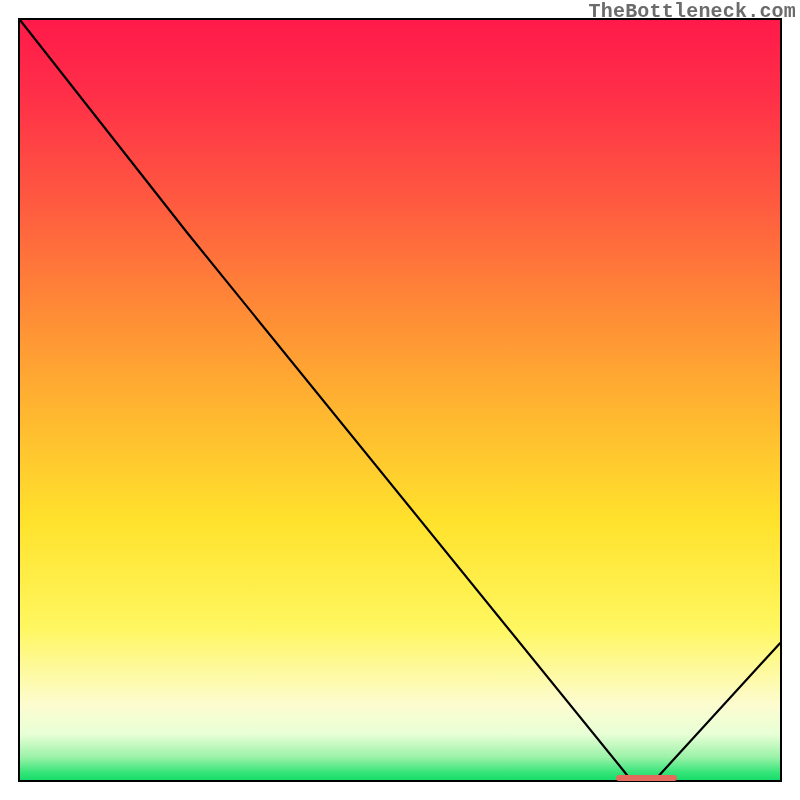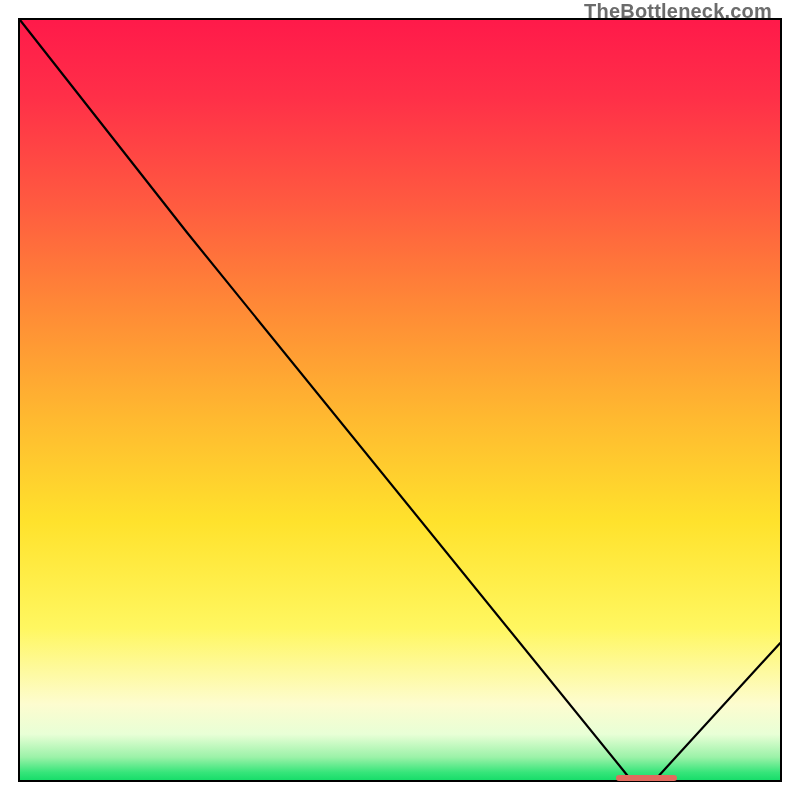--- a/index.html
+++ b/index.html
@@ -55,22 +55,22 @@
   }
   .min-marker {
     position: absolute;
     height: 6px;
     border-radius: 3px;
     background: #e26b5e; 
   }
   .watermark {
     position: absolute;
     top: 0px;
-    right: 28px;
-    font-family: Liberation Sans, sans-serif;
+    right: 4px;
+    font-family: Liberation Mono, monospace;
     font-size: 20px;
     font-weight: 700;
     color: #6b6b6b;
     letter-spacing: 0.2px;
   }
 </style>
 </head>
 <body>
 
 <div class="wrap">

